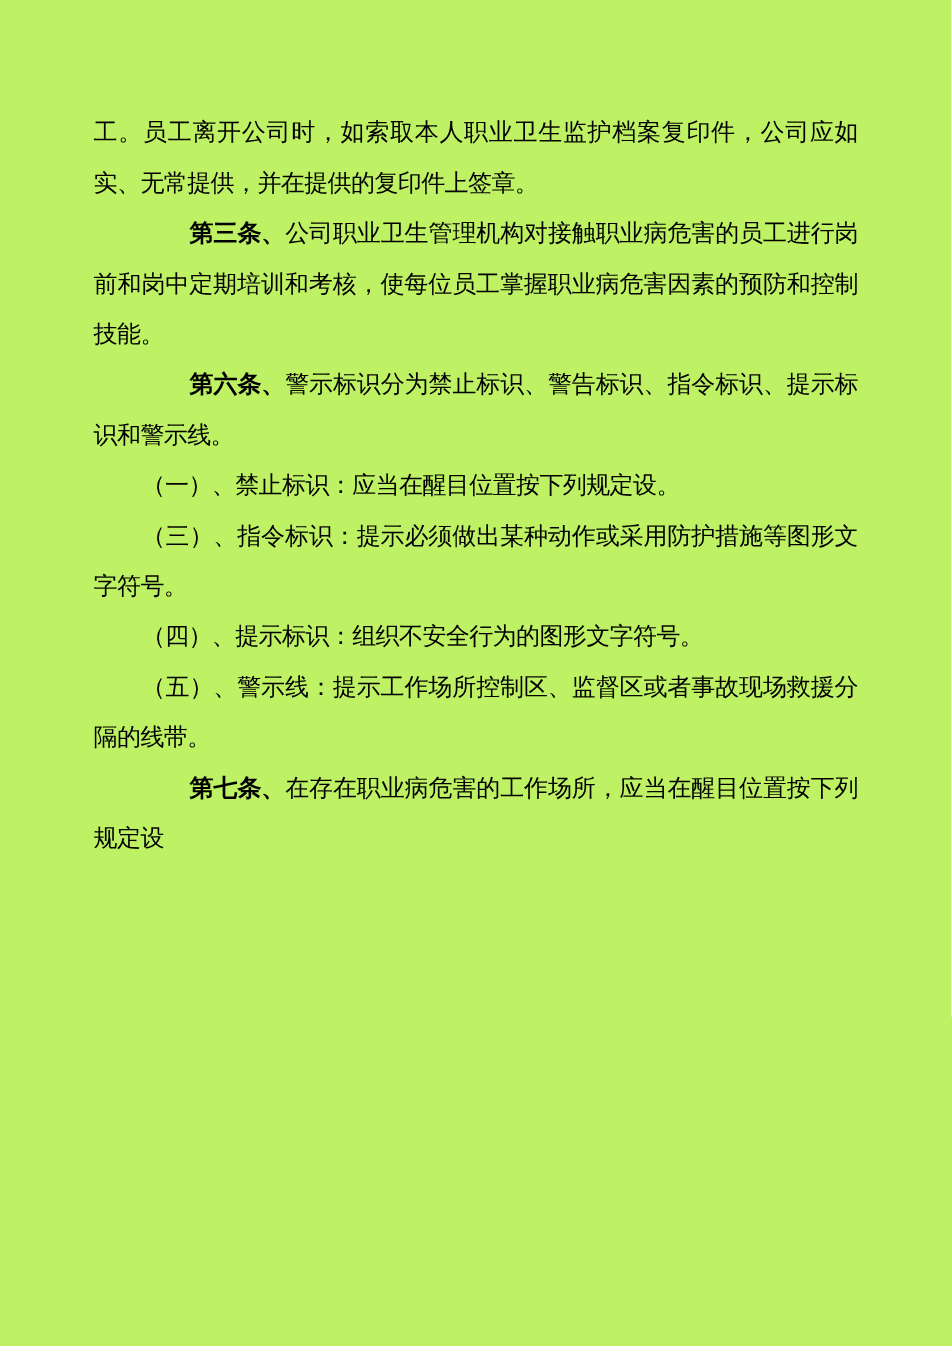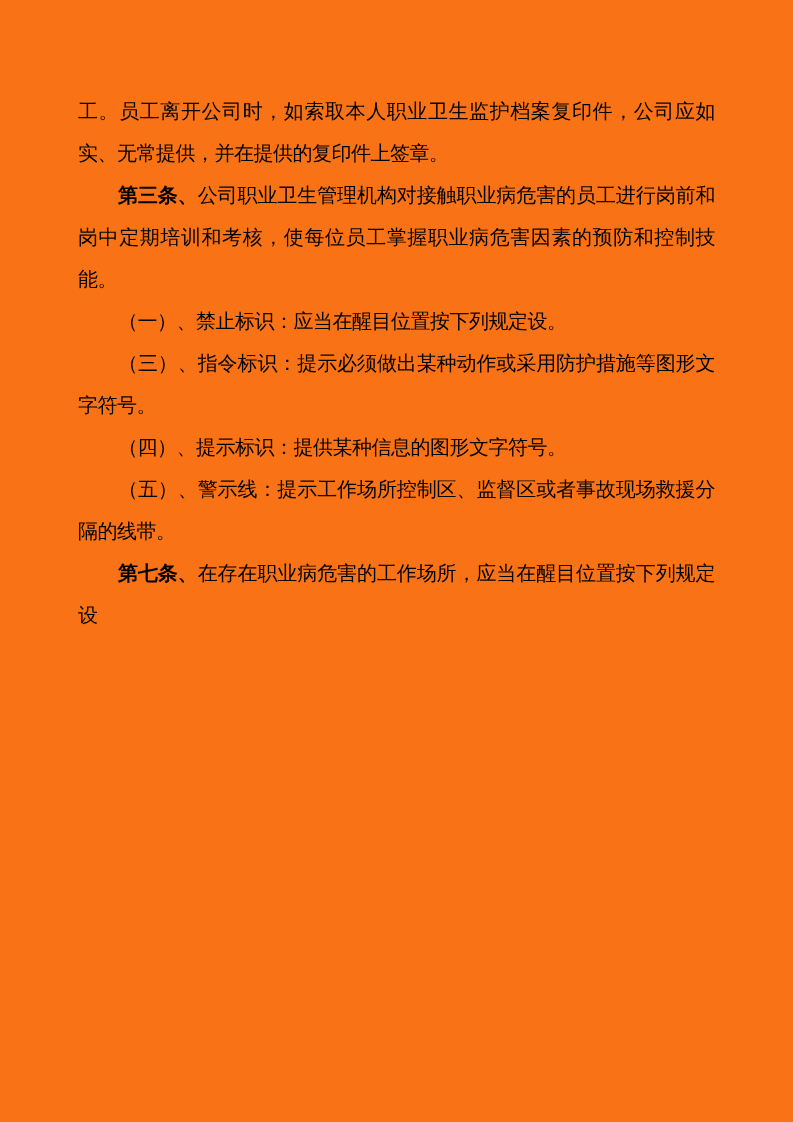--- a/index.html
+++ b/index.html
@@ -4,21 +4,21 @@
 <style>
   html, body {
     margin: 0;
     padding: 0;
     background: #ffffff;
   }
   .page {
     position: relative;
     width: 793px;
     height: 1122px;
-    background: #f97316;
+    background: #bef264;
     overflow: hidden;
     font-family: "Liberation Serif", "DejaVu Serif", serif;
     color: #000000;
     text-decoration: underline;
   }
   .content {
     position: absolute;
     left: 78px;
     top: 90px;
     width: 637px;
@@ -30,41 +30,43 @@
   }
   .content p {
     margin: 0;
     padding: 0;
   }
   .content p.indent {
     text-indent: 2em;
   }
   .article-label {
     font-weight: bold;
+    margin-left: 40px;
   }
 </style>
 </head>
 <body>
 
 <div class="page">
   <div class="content">
 
     <p><span>工。员工离开公司时，如索取本人职业卫生监护档案复印件，公司应如实、无常提供，并在提供的复印件上签章。</span></p>
 
 
     <p class="indent"><span class="article-label">第三条、</span><span>公司职业卫生管理机构对接触职业病危害的员工进行岗前和岗中定期培训和考核，使每位员工掌握职业病危害因素的预防和控制技能。</span></p>
 
 
 
+    <p class="indent"><span class="article-label">第六条、</span><span>警示标识分为禁止标识、警告标识、指令标识、提示标识和警示线。</span></p>
 
     <p class="indent"><span>（一）、禁止标识：应当在醒目位置按下列规定设。</span></p>
 
 
     <p class="indent"><span>（三）、指令标识：提示必须做出某种动作或采用防护措施等图形文字符号。</span></p>
 
-    <p class="indent"><span>（四）、提示标识：提供某种信息的图形文字符号。</span></p>
+    <p class="indent"><span>（四）、提示标识：组织不安全行为的图形文字符号。</span></p>
 
     <p class="indent"><span>（五）、警示线：提示工作场所控制区、监督区或者事故现场救援分隔的线带。</span></p>
 
     <p class="indent"><span class="article-label">第七条、</span><span>在存在职业病危害的工作场所，应当在醒目位置按下列规定设</span></p>
 
   </div>
 </div>
 
 </body></html>

